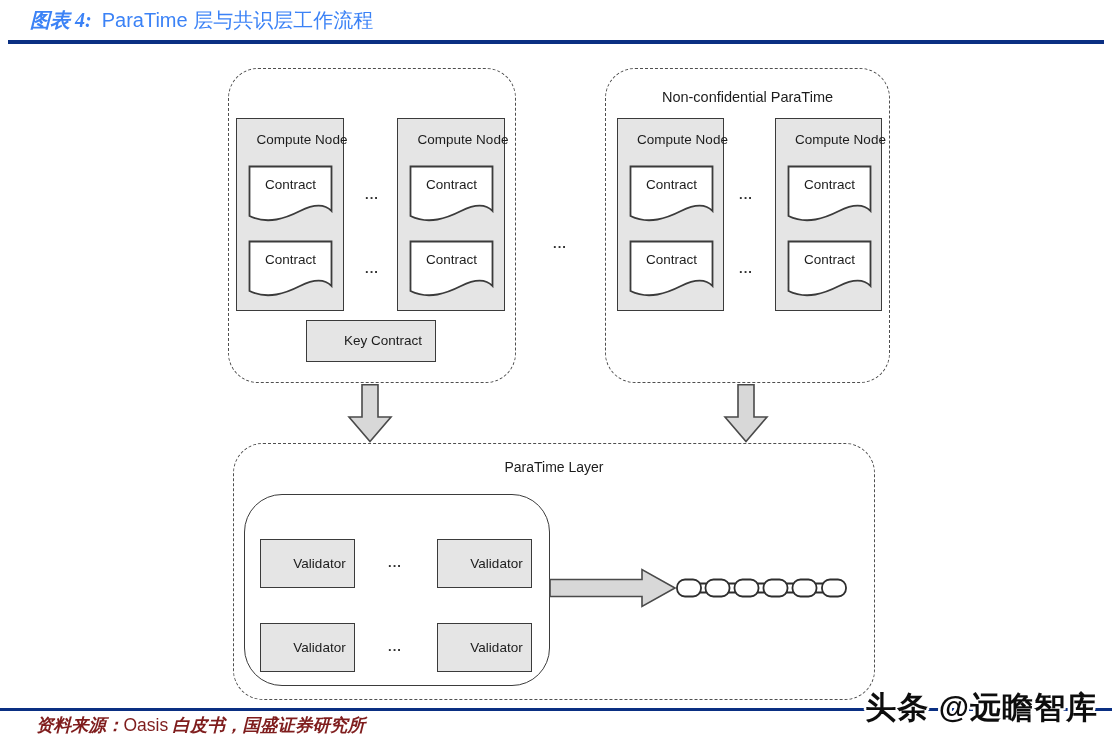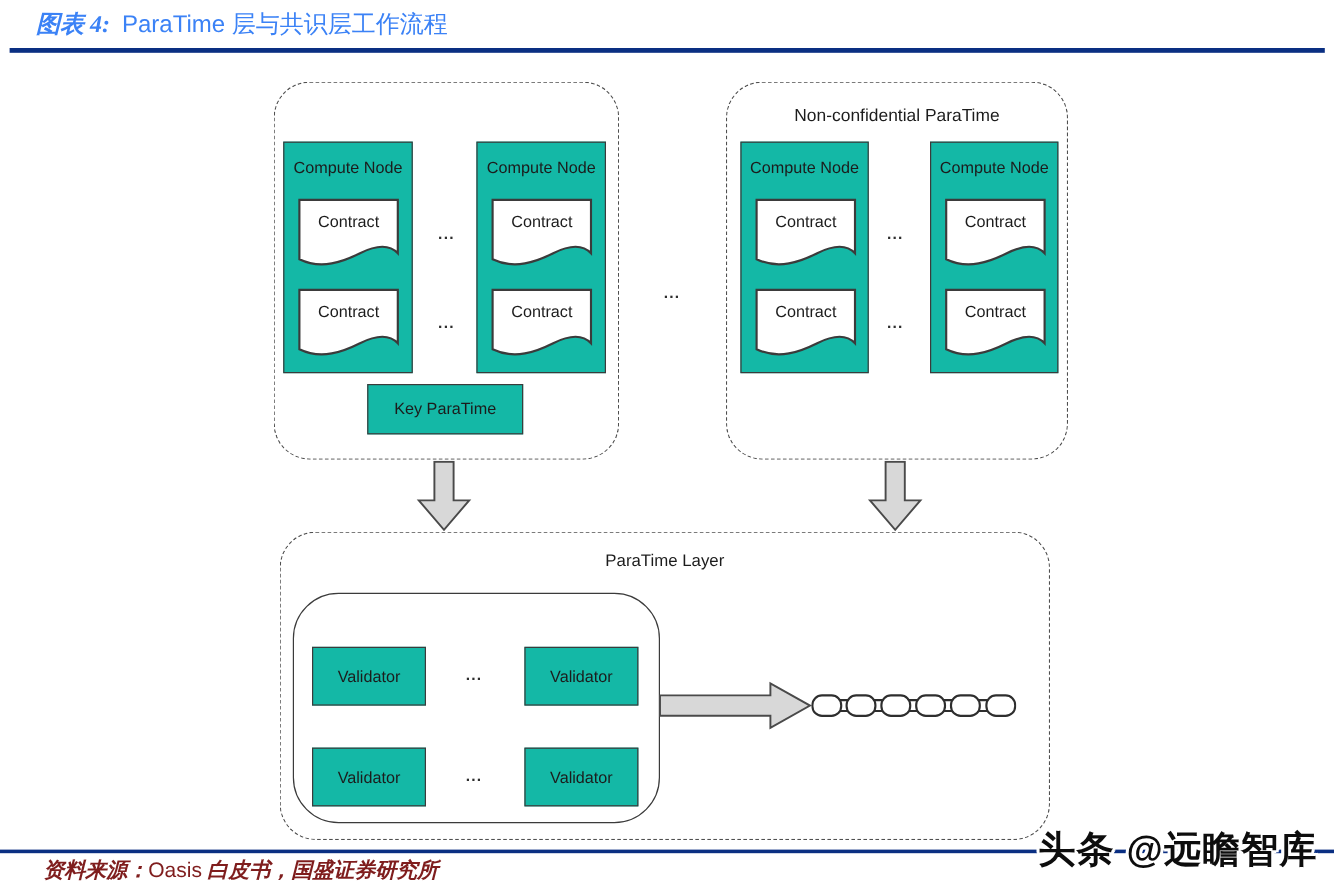--- a/index.html
+++ b/index.html
@@ -36,21 +36,22 @@
   
   .box-dashed {
     position: absolute;
     border: 1.6px dashed #4f4f4f;
     border-radius: 30px;
     background: #ffffff;
   }
   .box-solid {
     position: absolute;
     border: 1.6px solid #3b3b3b;
-    background: #14b8a6;
+    background: #e5e5e5;
+    padding-left: 12px;
   }
   .lbl {
     color: #1c1c1c;
     text-align: center;
     white-space: nowrap;
   }
   .group-lbl { position: absolute; width: 100%; font-size: 14.5px; }
   .node-lbl  { position: absolute; width: 100%; top: 13px; font-size: 13.5px; }
   .dots {
     position: absolute;
@@ -144,21 +145,21 @@
       </div>
       <div class="contract" style="left:11px; top:121px;">
         <svg width="85" height="58" viewBox="0 0 85 58">
           <path d="M1.5,1.5 H83.5 V46 C76,38 64,40 52,46 C38,53 20,60 1.5,51 Z" fill="#ffffff" stroke="#3b3b3b" stroke-width="1.8"></path>
         </svg>
         <div class="lbl">Contract</div>
       </div>
     </div>
 
     <div class="box-solid" style="left:77px; top:251px; width:130px; height:42px;">
-      <div class="lbl small-box-lbl">Key ParaTime</div>
+      <div class="lbl small-box-lbl">Key Contract</div>
     </div>
   </div>
 
   <div class="dots" style="left:544px; top:236px; width:32px; text-align:center;">...</div>
 
   <div class="box-dashed" style="left:605px; top:68px; width:285px; height:315px;">
     <div class="lbl group-lbl" style="top:20px;">Non-confidential ParaTime</div>
 
     <div class="box-solid" style="left:11px; top:49px; width:107px; height:193px;">
       <div class="lbl node-lbl">Compute Node</div>

